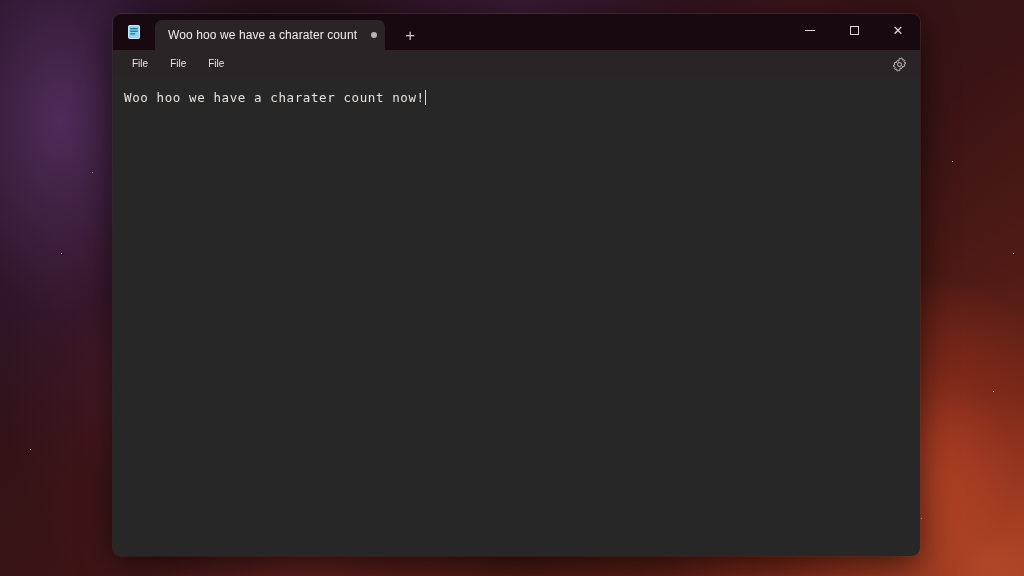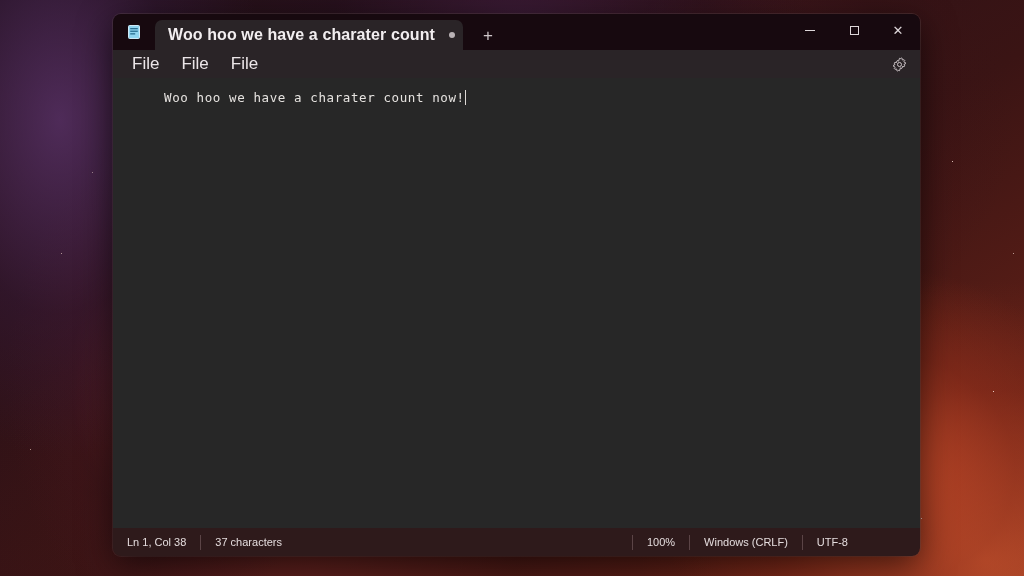--- a/index.html
+++ b/index.html
@@ -80,22 +80,22 @@
     height:30px;
     min-width:196px;
     background:#2a2427;
     border-radius:7px 7px 0 0;
     display:flex; align-items:center;
     padding:0 8px 0 13px;
     gap:8px;
     flex:0 0 auto;
   }
   .tab-title {
-    font-size:16px;
-    font-weight:bold;
+    font-size:12px;
+    font-weight:normal;
     color:#f2eef0;
     white-space:nowrap;
     letter-spacing:0.1px;
   }
   .tab-dot {
     width:6px; height:6px;
     border-radius:50%;
     background:#b9b2b5;
     margin-left:6px;
     flex:0 0 auto;
@@ -129,21 +129,21 @@
   .menubar {
     height:28px;
     background:#2a2427;
     display:flex; align-items:center;
     padding-left:8px;
     flex:0 0 auto;
     position:relative;
   }
   .menu-item {
     padding:4px 11px;
-    font-size:17px;
+    font-size:10px;
     color:#ebe5e8;
     border-radius:4px;
     line-height:1.2;
   }
   .settings-btn {
     margin-left:auto;
     margin-right:8px;
     width:26px; height:22px;
     display:flex; align-items:center; justify-content:center;
     color:#cdc5c8;
@@ -160,21 +160,20 @@
   .editor-text {
     position:absolute;
     left:11px; top:12px;
     font-family:"DejaVu Sans Mono", monospace;
     font-size:12.5px;
     color:#e6e3e0;
     white-space:pre;
     letter-spacing:0.6px;
     display:flex;
     align-items:center;
-    margin-left:40px;
   }
   .caret {
     display:inline-block;
     width:1px; height:15px;
     background:#ded9d6;
     margin-left:0px;
   }
 
   
   .statusbar {
@@ -246,28 +245,15 @@
         </svg>
       </div>
     </div>
 
     <div class="editor">
       <div class="editor-text">
         <span>Woo hoo we have a charater count now!</span><span class="caret"></span>
       </div>
     </div>
 
-    <div class="statusbar">
-      <div class="sb-cell">Ln 1, Col 38</div>
-      <div class="sb-sep"></div>
-      <div class="sb-cell">37 characters</div>
-      <div class="sb-spacer"></div>
-      <div class="sb-sep"></div>
-      <div class="sb-cell">100%</div>
-      <div class="sb-sep"></div>
-      <div class="sb-cell">Windows (CRLF)</div>
-      <div class="sb-sep"></div>
-      <div class="sb-cell">UTF-8</div>
-      <div style="width:58px"></div>
-    </div>
 
   </div>
 </div>
 
 </body></html>

